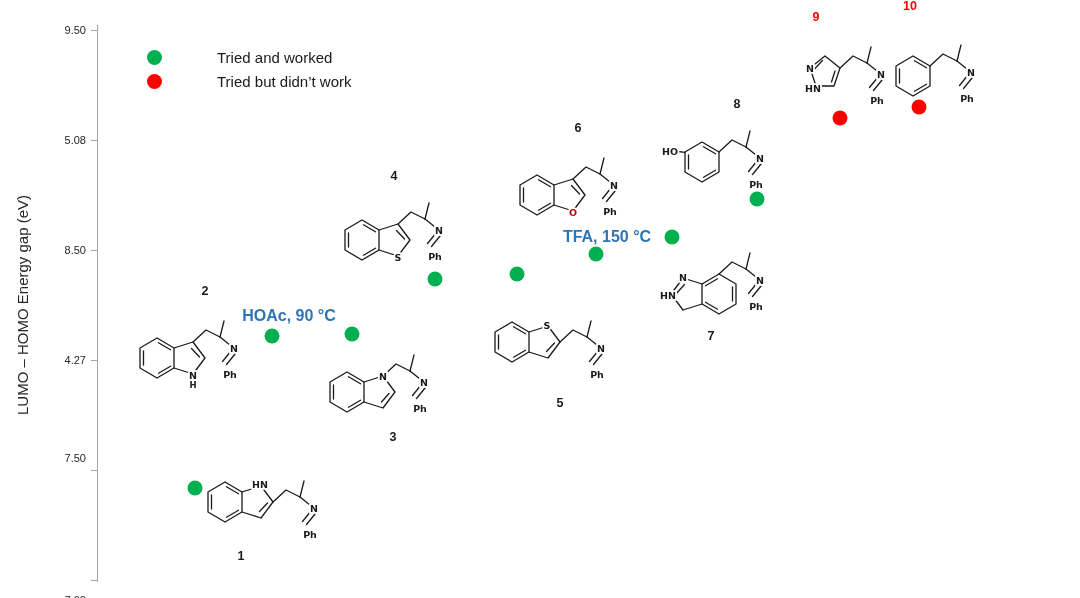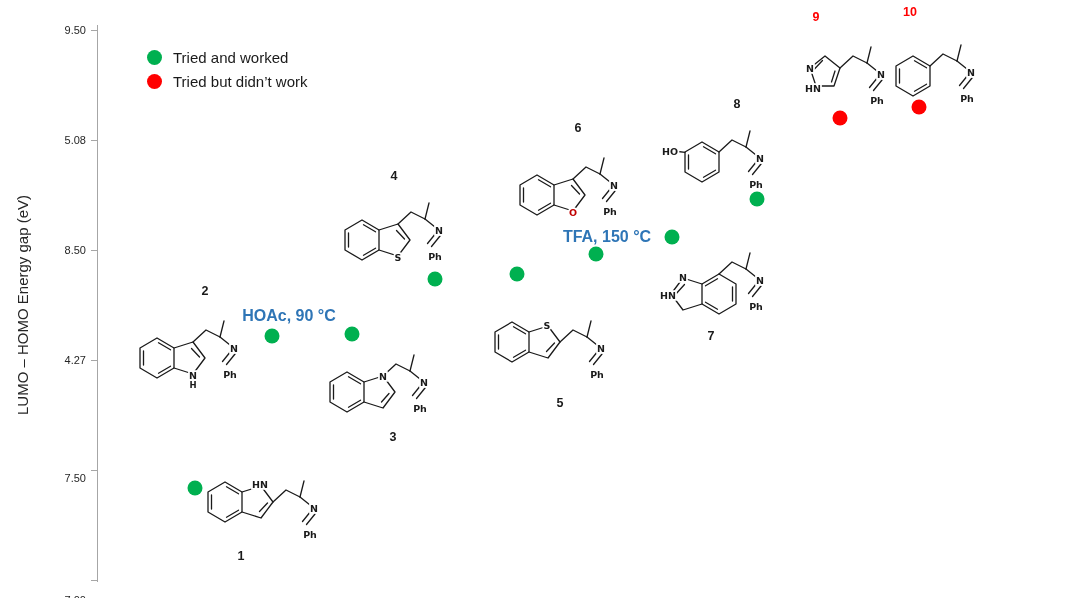--- a/index.html
+++ b/index.html
@@ -7,21 +7,21 @@
           font-family:"Liberation Sans",sans-serif;overflow:hidden;}
   .yaxis-line{position:absolute;left:97px;top:25px;width:1px;height:557px;background:#a6a6a6;}
   .ytick-mark{position:absolute;left:91px;width:7px;height:1px;background:#a6a6a6;}
   .ytick-label{position:absolute;left:28px;width:58px;text-align:right;font-size:11px;
                color:#262626;transform:translateY(-50%);}
   .yaxis-title{position:absolute;top:305px;left:22px;transform:translate(-50%,-50%) rotate(-90deg);
                white-space:nowrap;font-size:15px;color:#262626;}
   .legend{position:absolute;left:147px;top:50px;}
   .legend-item{display:flex;align-items:center;gap:11px;margin-bottom:9px;}
   .swatch{width:15px;height:15px;border-radius:50%;flex:0 0 auto;}
-  .legend-label{font-size:15px;color:#1a1a1a;line-height:1;}
+  .legend-label{font-size:15px;color:#1a1a1a;line-height:1;margin-left:44px;}
   .dot{position:absolute;width:15px;height:15px;border-radius:50%;transform:translate(-50%,-50%);}
   .num-label{position:absolute;transform:translate(-50%,-50%);font-size:12.5px;font-weight:700;
              color:#1a1a1a;}
   .annotation{position:absolute;transform:translate(-50%,-50%);font-size:16px;font-weight:700;
               color:#2E75B6;white-space:nowrap;}
   .mol{position:absolute;overflow:visible;}
   .mol path{fill:none;stroke:#1a1a1a;stroke-width:1.3;stroke-linecap:round;stroke-linejoin:round;}
   .mol text{font-family:"DejaVu Sans",sans-serif;font-weight:700;text-anchor:middle;
             dominant-baseline:central;paint-order:stroke;stroke:#ffffff;stroke-width:3.5px;}
 </style>
@@ -46,21 +46,21 @@
   <div id="plot" style="position:absolute;left:0;top:0;width:1080px;height:598px;">
       <div class="ytick-mark" style="top: 30px;"></div>
       <div class="ytick-label" style="top: 30px;">9.50</div>
       <div class="ytick-mark" style="top: 140px;"></div>
       <div class="ytick-label" style="top: 140px;">5.08</div>
       <div class="ytick-mark" style="top: 250px;"></div>
       <div class="ytick-label" style="top: 250px;">8.50</div>
       <div class="ytick-mark" style="top: 360px;"></div>
       <div class="ytick-label" style="top: 360px;">4.27</div>
       <div class="ytick-mark" style="top: 470px;"></div>
-      <div class="ytick-label" style="top: 478px;">7.50</div>
+      <div class="ytick-label" style="top: 458px;">7.50</div>
       <div class="ytick-mark" style="top: 580px;"></div>
       <div class="ytick-label" style="top: 552px; margin-top: 48px;">7.00</div>
       <div class="dot" title="7.42 eV" style="left: 195px; top: 487.6px; background: rgb(0, 176, 80);"></div>
       <div class="num-label" style="left: 241px; top: 556px; color: rgb(26, 26, 26);">1</div>
       <svg viewBox="0 0 135 100" width="135" height="100" class="mol" style="left: 200px; top: 452px;">
         <path d="M8,40 L8,60 L25,70 L42,60 L42,40 L25,30 Z"></path>
         <path d="M11.5,43 L11.5,57"></path>
         <path d="M26.5,65.2 L38.5,58.2"></path>
         <path d="M38.5,41.8 L26.5,34.8"></path>
         <path d="M42,40 L61,34 L73,50 L61,66 L42,60"></path>
@@ -211,21 +211,21 @@
         <path d="M90,45 l4,-16"></path>
         <path d="M90,45 l10,8"></path>
         <path d="M101,59 l-8.5,10.5"></path>
         <path d="M105,62 l-8.5,10.5"></path>
         <text x="33" y="50" font-size="9.5" fill="#1a1a1a">N</text>
         <text x="36" y="70" font-size="9.5" fill="#1a1a1a">HN</text>
         <text x="104" y="56" font-size="9.5" fill="#1a1a1a">N</text>
         <text x="100" y="82" font-size="9.5" fill="#1a1a1a">Ph</text>
       </svg>
       <div class="dot" title="9.15 eV" style="left: 919px; top: 107px; background: rgb(255, 0, 0);"></div>
-      <div class="num-label" style="left: 910px; top: 12px; color: rgb(255, 0, 0);">10</div>
+      <div class="num-label" style="left: 910px; top: 6px; color: rgb(255, 0, 0);">10</div>
       <svg viewBox="0 0 135 100" width="135" height="100" class="mol" style="left: 866px; top: 14px;">
         <path d="M30,52 L30,72 L47,82 L64,72 L64,52 L47,42 Z"></path>
         <path d="M33.5,55 L33.5,69"></path>
         <path d="M48.5,77.2 L60.5,70.2"></path>
         <path d="M60.5,53.8 L48.5,46.8"></path>
         <path d="M64,52 l13,-12 l14,7"></path>
         <path d="M91,47 l4,-16"></path>
         <path d="M91,47 l10,8"></path>
         <path d="M102,61 l-8.5,10.5"></path>
         <path d="M106,64 l-8.5,10.5"></path>

